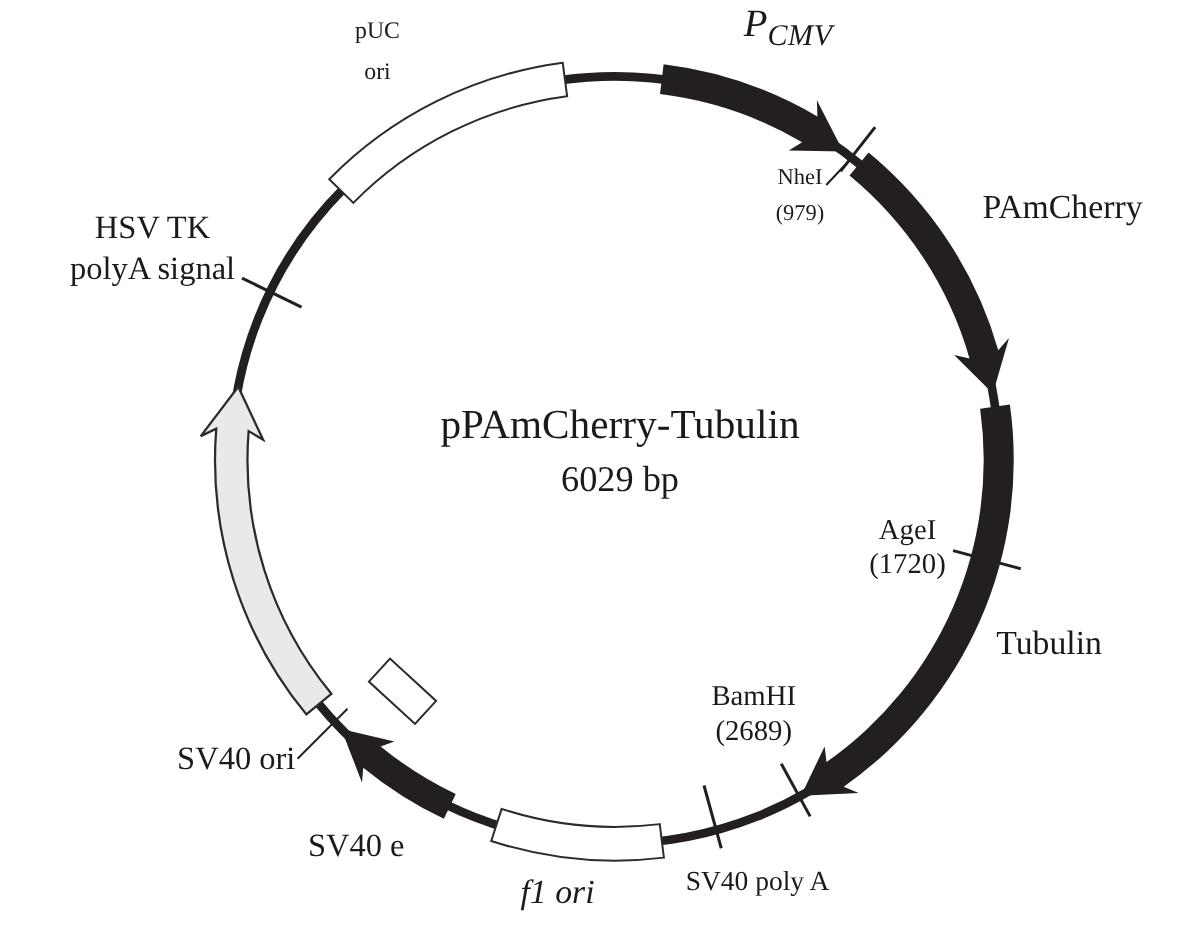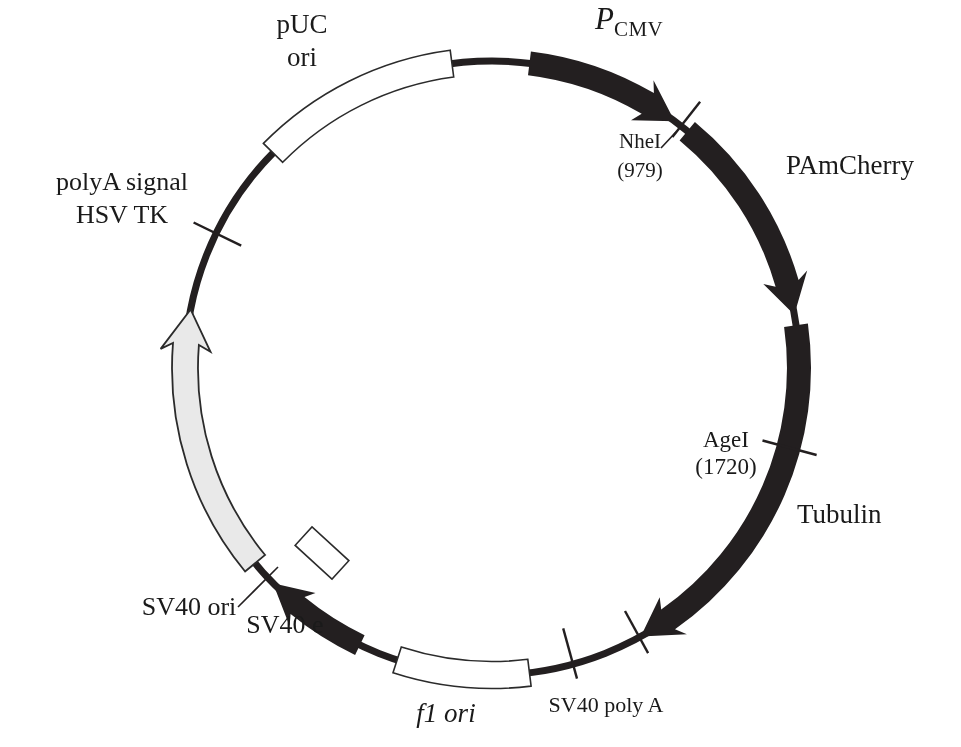--- a/index.html
+++ b/index.html
@@ -3,31 +3,31 @@
 <meta charset="utf-8">
 <style>
   html,body{margin:0;padding:0;background:#ffffff;}
   #stage{position:relative;width:961px;height:747px;background:#ffffff;overflow:hidden;
          font-family:"Liberation Serif","DejaVu Serif",serif;color:#1a1a1a;}
   #plasmid-svg{position:absolute;left:0;top:0;}
   .lbl{position:absolute;white-space:nowrap;line-height:1.15;}
   .c{transform:translateX(-50%);text-align:center;}
   #lbl-pcmv{left:595px;top:1px;font-size:31px;}
   #lbl-pcmv .pit{font-style:italic;}
-  #lbl-pcmv .subtxt{font-size:21px;vertical-align:-7px;letter-spacing:0.5px;}
-  #lbl-puc{left:302px;top:8px;font-size:27px;line-height:33px;}
+  #lbl-pcmv .subtxt{font-size:24px;vertical-align:-7px;letter-spacing:0.5px;font-style:italic;}
+  #lbl-puc{left:302px;top:8px;font-size:19px;line-height:33px;}
   #lbl-hsvtk{left:122px;top:165px;font-size:26px;line-height:33px;}
-  #lbl-nhei{left:640px;top:127px;font-size:21px;line-height:29px;}
+  #lbl-nhei{left:640px;top:127px;font-size:18px;line-height:29px;}
   #lbl-pamcherry{left:786px;top:150px;font-size:27px;text-align:center;}
-  #lbl-agei{left:726px;top:426px;font-size:23px;line-height:27px;}
+  #lbl-agei{left:726px;top:410px;font-size:23px;line-height:27px;}
   #lbl-tubulin{left:797px;top:499px;font-size:27px;}
   #lbl-bamhi{left:603px;top:543px;font-size:23px;line-height:28px;}
   #lbl-sv40polya{left:606px;top:692px;font-size:22px;}
   #lbl-f1ori{left:446px;top:698px;font-size:27px;font-style:italic;}
-  #lbl-sv40e{left:285px;top:608px;font-size:26px;line-height:33px;}
+  #lbl-sv40e{left:285px;top:660px;font-size:26px;line-height:33px;}
   #lbl-sv40ori{left:177px;top:592px;font-size:26px;margin-left:12px;}
   #lbl-kanneo{left:117px;top:444px;font-size:26px;}
   #lbl-kanneo sup{font-size:16px;}
   #title-block{left:496px;top:322px;}
   #title-line1{font-size:33px;}
   #title-line2{font-size:29px;margin-top:8px;}
 </style>
 </head>
 <body>
 
@@ -53,44 +53,52 @@
     </svg>
 
   <div class="lbl" id="lbl-pcmv"><span class="pit">P</span><span class="subtxt">CMV</span></div>
 
   <div class="lbl c" id="lbl-puc">
     <div>pUC</div>
     <div>ori</div>
   </div>
 
   <div class="lbl c" id="lbl-hsvtk">
+    <div>HSV TK</div>
     <div>polyA signal</div>
-    <div>HSV TK</div>
   </div>
 
   <div class="lbl c" id="lbl-nhei">
     <div>NheI</div>
     <div>(979)</div>
   </div>
 
   <div class="lbl" id="lbl-pamcherry">PAmCherry</div>
 
   <div class="lbl c" id="lbl-agei">
     <div>AgeI</div>
     <div>(1720)</div>
   </div>
 
   <div class="lbl" id="lbl-tubulin">Tubulin</div>
 
+  <div class="lbl c" id="lbl-bamhi">
+    <div>BamHI</div>
+    <div>(2689)</div>
+  </div>
 
   <div class="lbl c" id="lbl-sv40polya">SV40 poly A</div>
 
   <div class="lbl c" id="lbl-f1ori">f1 ori</div>
 
   <div class="lbl c" id="lbl-sv40e">
     <div>SV40 e</div>
   </div>
 
   <div class="lbl c" id="lbl-sv40ori">SV40 ori</div>
 
 
+  <div class="lbl c" id="title-block">
+    <div id="title-line1">pPAmCherry-Tubulin</div>
+    <div id="title-line2">6029 bp</div>
+  </div>
 
 </div>
 
 </body></html>

